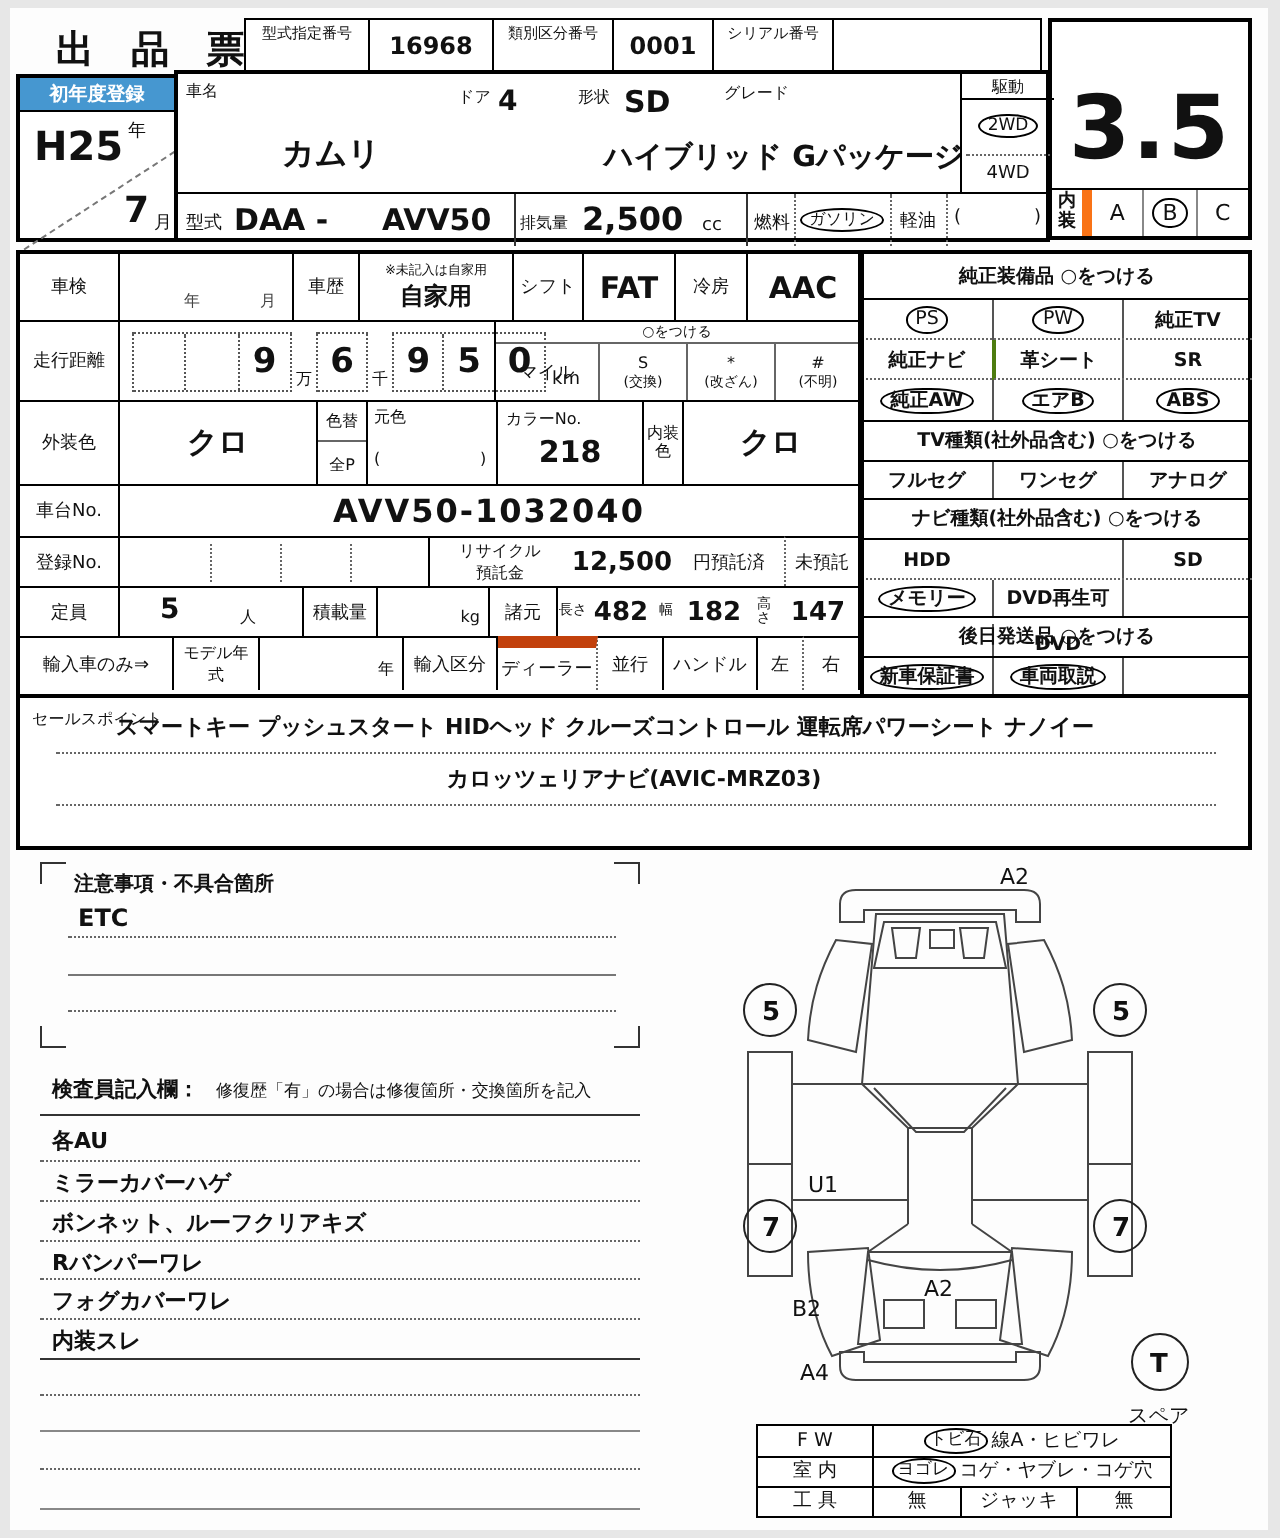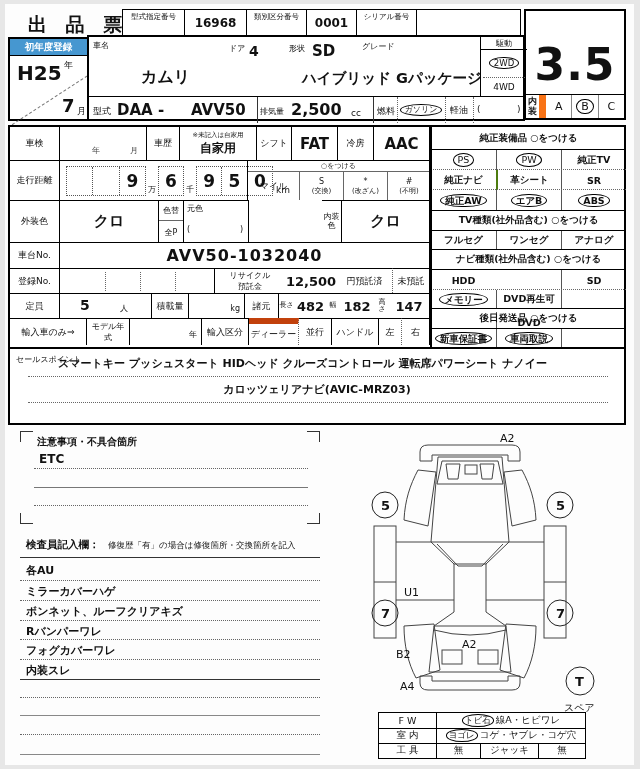--- a/index.html
+++ b/index.html
@@ -43,21 +43,21 @@
     <div class="cell b" style="position:static;width:62px;border-right:1px solid #000;font-size:12px;">16968</div>
     <div class="cell" style="position:static;width:60px;border-right:1px solid #000;font-size:7.5px;align-items:flex-start;padding-top:2px;">類別区分番号</div>
     <div class="cell b" style="position:static;width:50px;border-right:1px solid #000;font-size:12px;">0001</div>
     <div class="cell" style="position:static;width:60px;border-right:1px solid #000;font-size:7.5px;align-items:flex-start;padding-top:2px;">シリアル番号</div>
     <div class="cell" style="position:static;flex:1;"></div>
   </div>
 
   <div class="box" style="left:524px;top:9px;width:102px;height:111px;">
     <div class="cell b" style="left:0;top:23px;right:0;height:60px;font-size:44px;letter-spacing:1px;">3.5</div>
     <div class="abs" style="left:0;top:83px;right:0;bottom:0;border-top:1px solid #000;display:flex;">
-      <div class="cell vert b" style="position:static;width:20px;font-size:9px;border-right:7px solid #f97316;">内装</div>
+      <div class="cell vert b" style="position:static;width:20px;font-size:9px;border-right:5px solid #f97316;">内装</div>
       <div class="cell" style="position:static;flex:1;font-size:11px;border-right:1px solid #888;">
           <span>A</span>
         </div>
       <div class="cell" style="position:static;flex:1;border-right:1px solid #888;">
           <span class="circ" style="font-size:11px;">B</span>
         </div>
       <div class="cell" style="position:static;flex:1;font-size:11px;">
           <span>C</span>
         </div>
     </div>
@@ -169,20 +169,24 @@
     <div class="cell lbl9" style="left:0;top:73px;width:50px;height:42px;border-top:1px solid #000;border-right:1px solid #000;">外装色</div>
     <div class="cell b" style="left:50px;top:73px;width:99px;height:42px;border-top:1px solid #000;border-right:1px solid #000;font-size:15px;">クロ</div>
     <div class="abs" style="left:149px;top:73px;width:25px;height:42px;border-top:1px solid #000;border-right:1px solid #000;box-sizing:border-box;">
       <div class="cell lbl" style="left:0;top:0;right:0;height:20px;border-bottom:1px solid #666;">色替</div>
       <div class="cell lbl" style="left:0;top:21px;right:0;height:20px;">全P</div>
     </div>
     <div class="abs" style="left:174px;top:73px;width:65px;height:42px;border-top:1px solid #000;border-right:1px solid #000;box-sizing:border-box;">
       <span class="abs lbl" style="left:3px;top:2px;">元色</span>
       <span class="abs lbl" style="left:3px;top:24px;">(</span>
       <span class="abs lbl" style="left:56px;top:24px;">)</span>
+    </div>
+    <div class="abs" style="left:239px;top:73px;width:73px;height:42px;border-top:1px solid #000;border-right:1px solid #000;box-sizing:border-box;">
+      <span class="abs lbl" style="left:4px;top:3px;">カラーNo.</span>
+      <div class="cell b" style="left:0;top:12px;right:0;height:26px;font-size:15px;">218</div>
     </div>
     <div class="cell vert" style="left:312px;top:73px;width:20px;height:42px;border-top:1px solid #000;border-right:1px solid #000;font-size:8px;">内装色</div>
     <div class="cell b" style="left:332px;top:73px;width:89px;height:42px;border-top:1px solid #000;border-right:2px solid #000;font-size:15px;">クロ</div>
 
     <div class="cell lbl9" style="left:0;top:115px;width:50px;height:26px;border-top:1px solid #000;border-right:1px solid #000;">車台No.</div>
     <div class="cell b" style="left:50px;top:115px;width:371px;height:26px;border-top:1px solid #000;border-right:2px solid #000;font-size:16px;letter-spacing:1px;">AVV50-1032040</div>
 
     <div class="cell lbl9" style="left:0;top:141px;width:50px;height:25px;border-top:1px solid #000;border-right:1px solid #000;">登録No.</div>
     <div class="abs" style="left:50px;top:141px;width:155px;height:25px;border-top:1px solid #000;border-right:1px solid #000;box-sizing:border-box;">
       <div class="vdot" style="left:45px;top:3px;height:19px;"></div>

